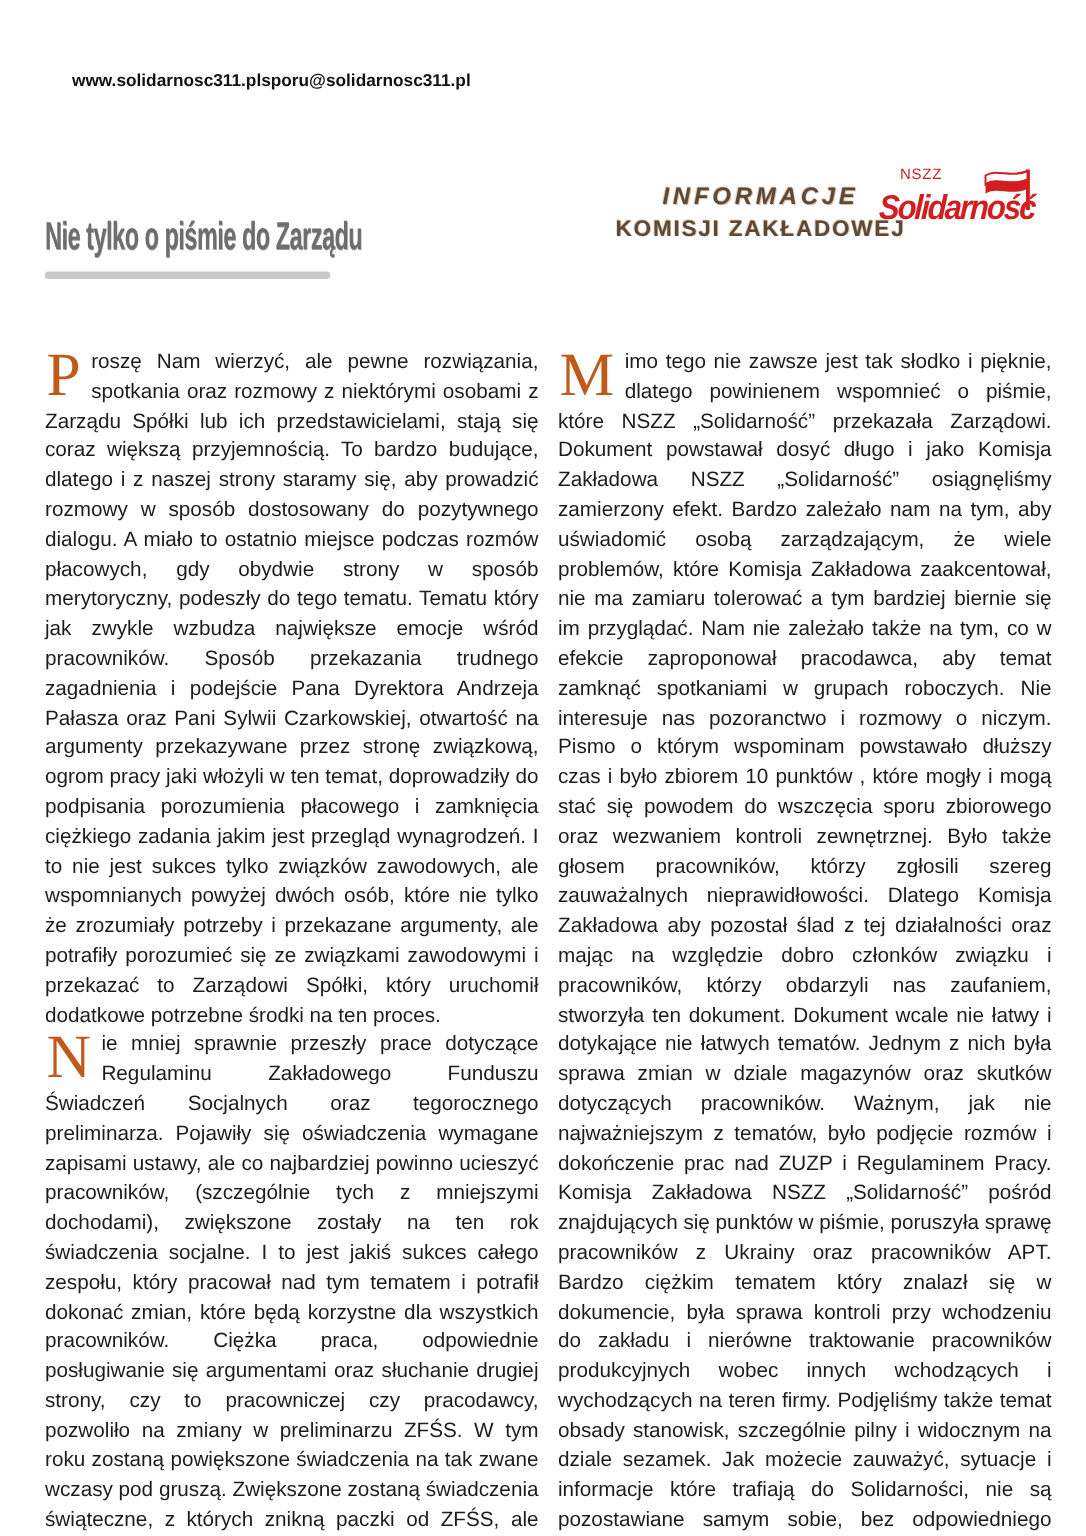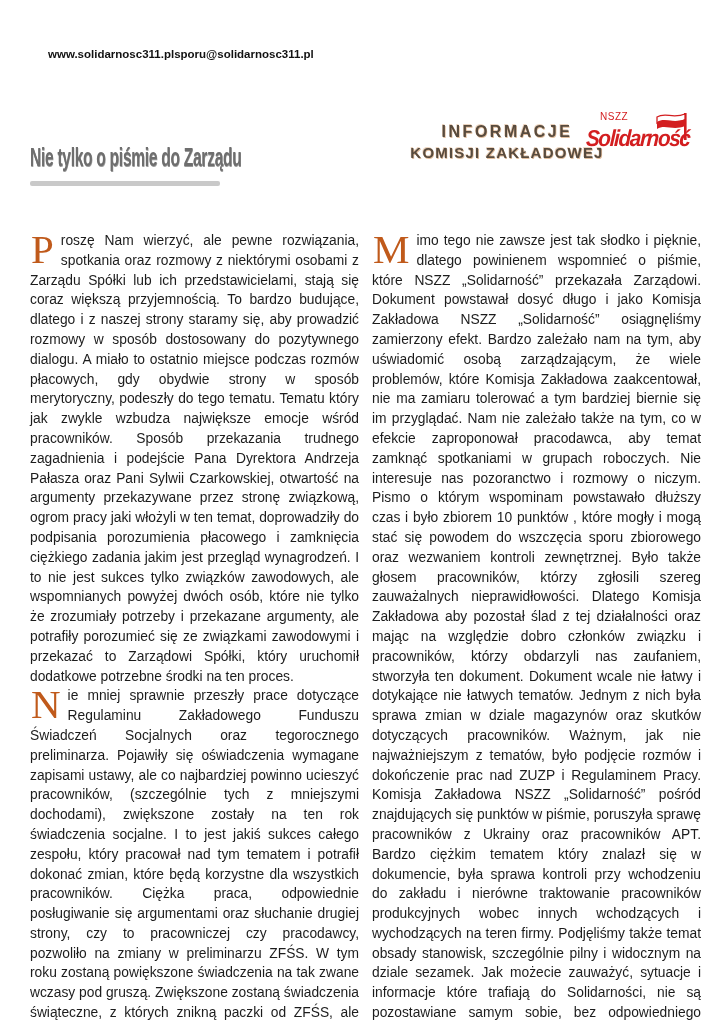--- a/index.html
+++ b/index.html
@@ -20,21 +20,21 @@
     text-shadow:0.5px 0.5px 0 #9a9a9a;
   }
   .title-rule {
     margin-top:8px; width:190px; height:5px; background:#c9c9c9; border-radius:2px;
   }
   .info-block {
     position:absolute; top:123px; left:398px; width:218px; text-align:center;
     color:#584b3e; font-weight:bold;
     text-shadow:0.6px 0.6px 0 rgba(190,110,40,0.45), -0.6px -0.6px 0 rgba(190,110,40,0.3);
   }
-  .info-line1 { font-size:16px; letter-spacing:2.5px; }
+  .info-line1 { font-size:16px; letter-spacing:2.5px;font-style:italic; }
   .info-line2 { font-size:15px; letter-spacing:1.2px; margin-top:3px; white-space:nowrap; }
   .logo { position:absolute; top:111px; left:586px; width:118px; height:72px; }
   .logo-nszz { color:#d31e20; font-weight:normal; font-size:10px; margin-left:14px; letter-spacing:0.5px; }
   .logo-wordmark {
     color:#d31e20; font-weight:bold; font-style:italic;
     font-size:23px; letter-spacing:-1.5px; white-space:nowrap;
     transform:scaleX(0.9) skewX(-3deg); transform-origin:left center; margin-top:3px;
   }
   .flag-icon { position:absolute; top:-3px; right:8px; }
   .columns {

